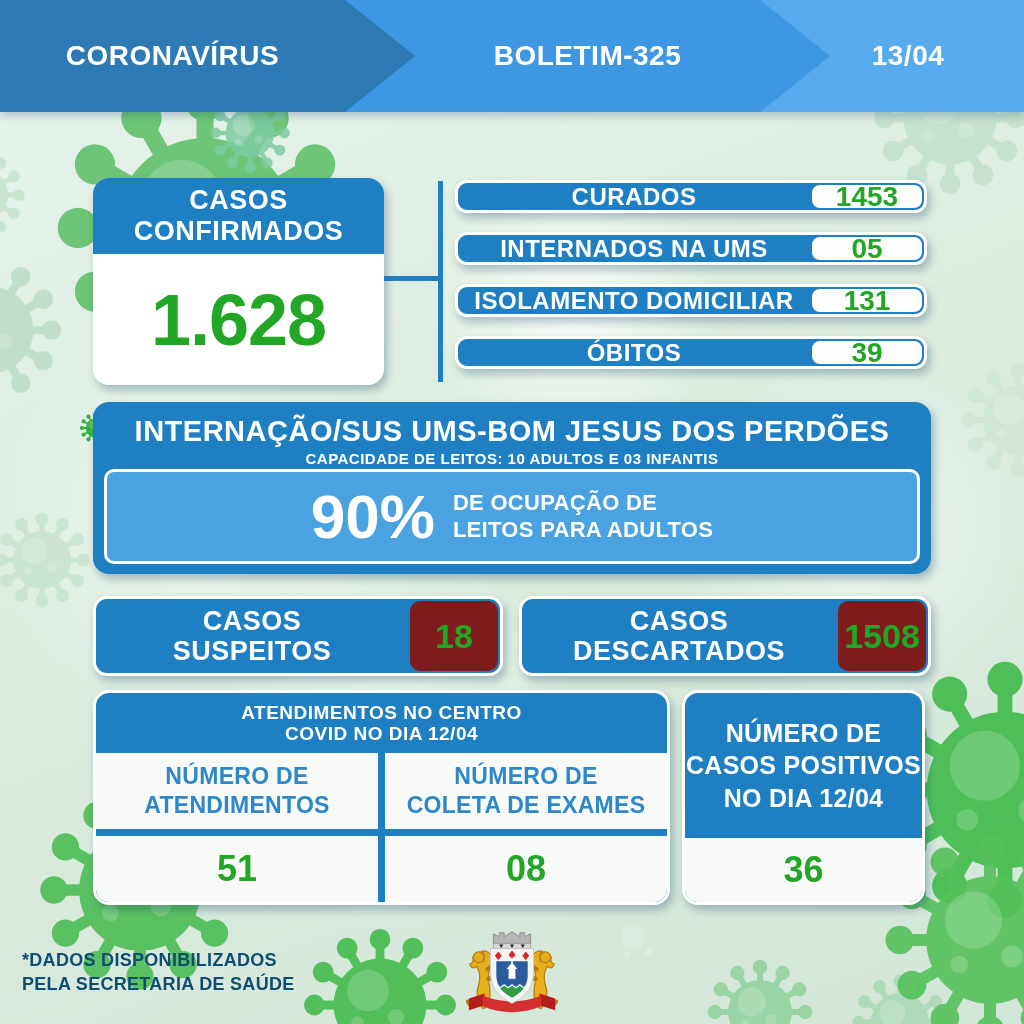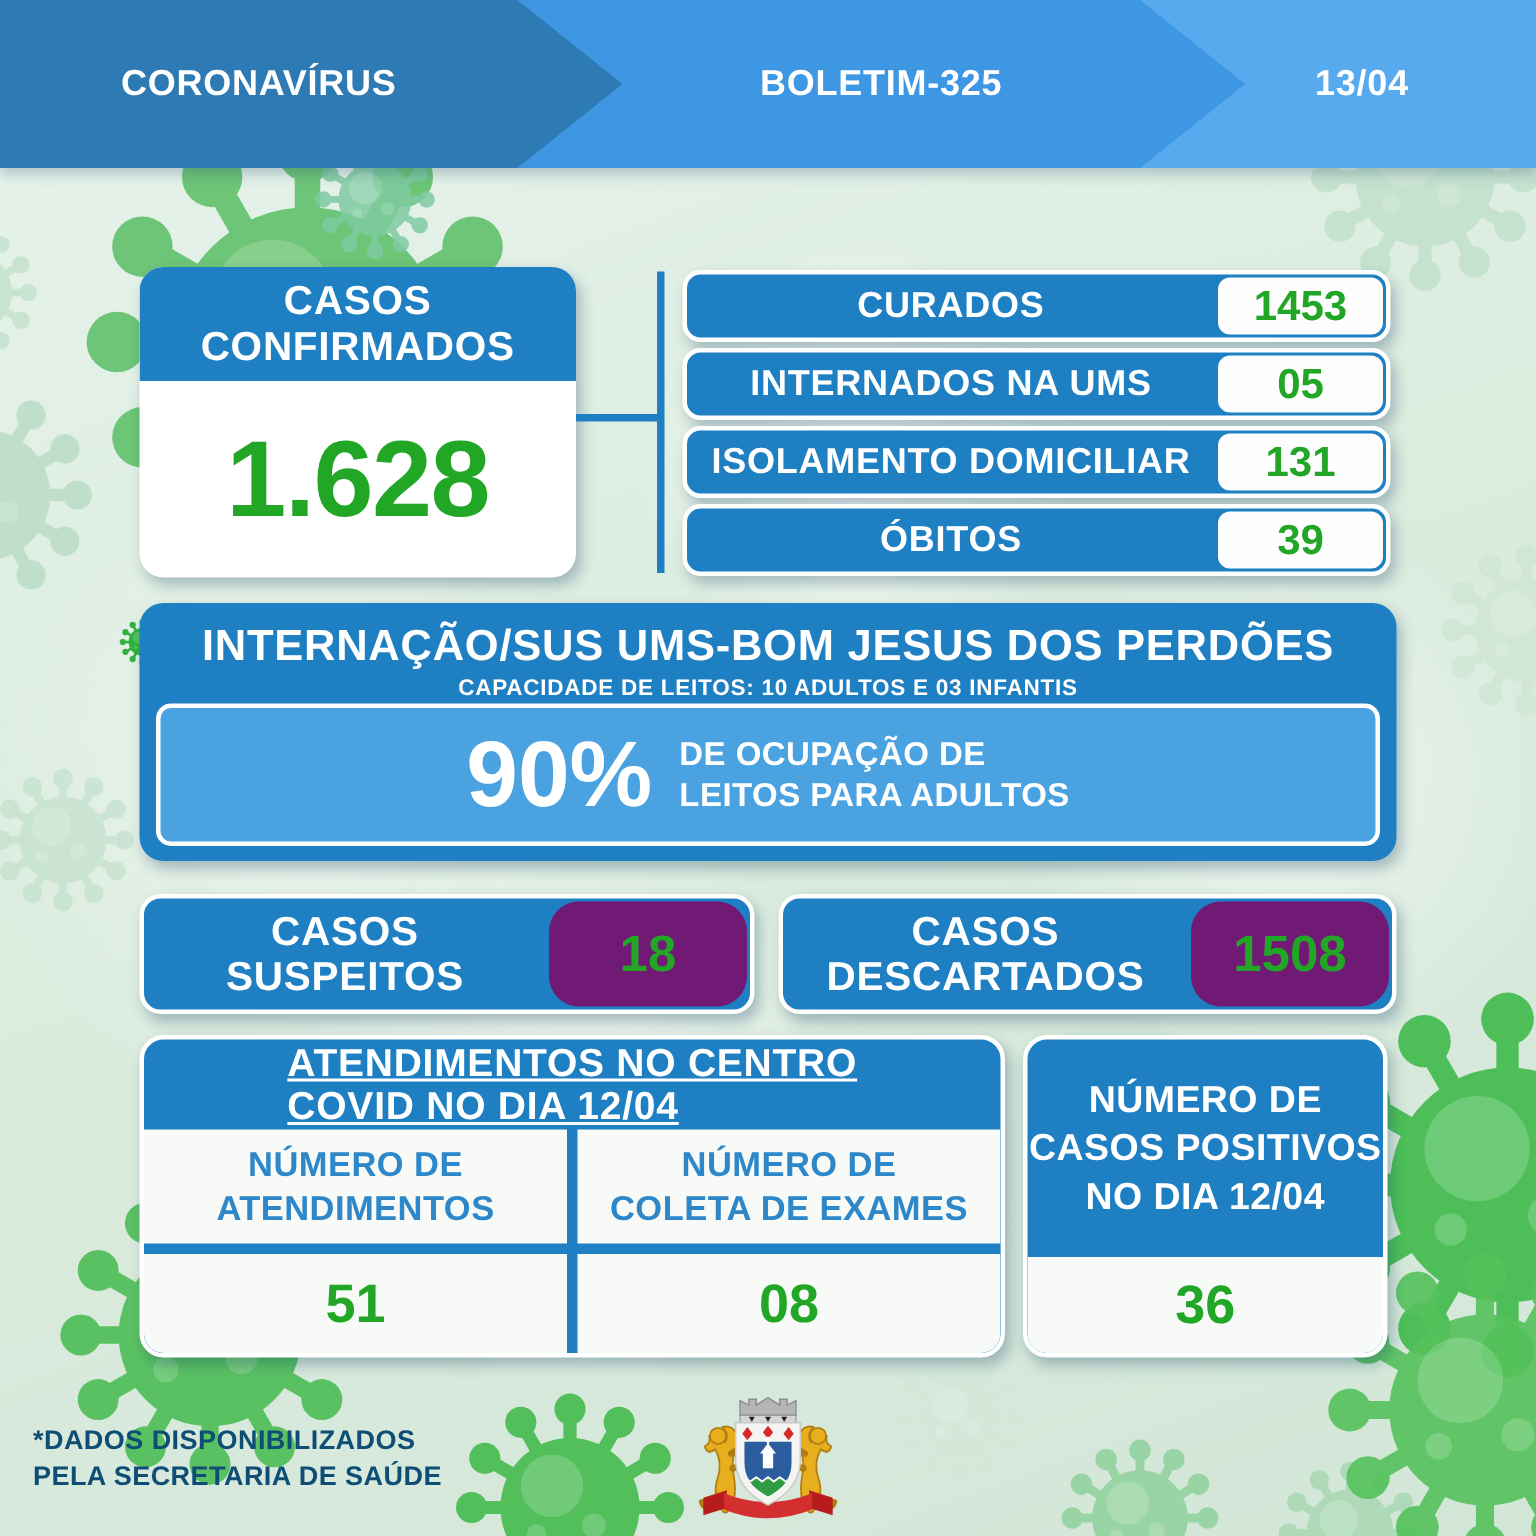--- a/index.html
+++ b/index.html
@@ -15,40 +15,40 @@
   }
   .virus-layer{position:absolute;inset:0;pointer-events:none;}
   
   .header{position:absolute;left:0;top:0;width:1024px;height:112px;
     background:#58aaee;box-shadow:0 4px 8px rgba(20,60,100,.25);}
   .seg{position:absolute;top:0;height:112px;
     clip-path:polygon(0 0, calc(100% - 70px) 0, 100% 50%, calc(100% - 70px) 100%, 0 100%);}
   .seg2{left:0;width:830px;background:#3e97e2;}
   .seg1{left:0;width:415px;background:#2d7ab4;}
   .hlabel{position:absolute;top:0;height:112px;display:flex;align-items:center;
-    justify-content:center;color:#fff;font-size:24px;letter-spacing:.5px;}
+    justify-content:center;color:#fff;font-size:28px;letter-spacing:.5px;}
   .hl1{left:0;width:345px;}
   .hl2{left:415px;width:345px;}
   .hl3{left:812px;width:192px;}
   
   .shadow{box-shadow:3px 5px 9px rgba(13,60,97,.30);}
   .green{color:#22a626;}
   .ml{white-space:pre-line;}
   
   .confirm-card{position:absolute;left:93px;top:178px;width:291px;height:207px;
     background:#fff;border-radius:16px;overflow:hidden;display:flex;flex-direction:column;}
   .confirm-head{height:76px;background:#1e7fc3;color:#fff;font-size:27px;line-height:1.16;
     display:flex;align-items:center;justify-content:center;text-align:center;letter-spacing:.5px;}
   .confirm-body{flex:1;display:flex;align-items:center;justify-content:center;
     font-size:72px;letter-spacing:-1px;}
   
   .bracket-h{position:absolute;left:384px;top:276px;width:58px;height:5px;background:#1e7fc3;}
   .bracket-v{position:absolute;left:438px;top:181px;width:5px;height:201px;background:#1e7fc3;}
   
-  .stat-row{position:absolute;left:455px;width:472px;height:48px;box-sizing:border-box;
+  .stat-row{position:absolute;left:455px;width:472px;height:33px;box-sizing:border-box;
     background:#1e7fc3;border:3px solid #fff;border-radius:12px;display:flex;}
   .stat-label{flex:1;display:flex;align-items:center;justify-content:center;
     color:#fff;font-size:24px;letter-spacing:.5px;}
   .stat-value{width:110px;margin:2px;background:#fdfefd;border-radius:8px;
     display:flex;align-items:center;justify-content:center;font-size:28px;}
   
   .hosp-card{position:absolute;left:93px;top:402px;width:838px;height:172px;
     background:#1e7fc3;border-radius:16px;}
   .hosp-title{margin-top:13px;text-align:center;color:#fff;font-size:29px;letter-spacing:.5px;}
   .hosp-sub{margin-top:2px;text-align:center;color:#fff;font-size:15px;letter-spacing:.5px;}
@@ -57,28 +57,28 @@
     display:flex;align-items:center;justify-content:center;gap:18px;}
   .hosp-pct{color:#fff;font-size:62px;}
   .hosp-occ{color:#fff;font-size:22px;line-height:1.2;letter-spacing:.3px;}
   
   .mini-card{position:absolute;top:596px;height:80px;box-sizing:border-box;
     background:#1e7fc3;border:3px solid #fff;border-radius:14px;display:flex;}
   .mini-sus{left:93px;width:410px;}
   .mini-des{left:519px;width:412px;}
   .mini-label{flex:1;display:flex;align-items:center;justify-content:center;text-align:center;
     color:#fff;font-size:27px;line-height:1.12;letter-spacing:.5px;}
-  .mini-value{width:132px;margin:2px;background:#701a75;border-radius:20px;
+  .mini-value{width:88px;margin:2px;background:#7f1d1d;border-radius:10px;
     display:flex;align-items:center;justify-content:center;font-size:34px;}
   
   .center-card{position:absolute;left:93px;top:690px;width:577px;height:215px;box-sizing:border-box;
     background:#1e7fc3;border:3px solid #fff;border-radius:16px;overflow:hidden;
     display:flex;flex-direction:column;}
-  .center-title{height:60px;display:flex;align-items:center;justify-content:center;text-align:left;
-    color:#fff;font-size:26px;line-height:1.12;letter-spacing:.5px;text-decoration:underline;}
+  .center-title{height:60px;display:flex;align-items:center;justify-content:center;text-align:center;
+    color:#fff;font-size:19px;line-height:1.12;letter-spacing:.5px;}
   .center-grid{flex:1;display:grid;grid-template-columns:1fr 1fr;grid-template-rows:1fr 66px;
     gap:7px;background:#1e7fc3;}
   .cell{background:#f7faf7;display:flex;align-items:center;justify-content:center;text-align:center;}
   .cell-label{color:#2d87c8;font-size:23px;line-height:1.25;letter-spacing:.3px;}
   .cell-value{font-size:36px;}
   
   .pos-card{position:absolute;left:682px;top:690px;width:243px;height:215px;box-sizing:border-box;
     background:#1e7fc3;border:3px solid #fff;border-radius:16px;overflow:hidden;
     display:flex;flex-direction:column;}
   .pos-label{flex:1;display:flex;align-items:center;justify-content:center;text-align:center;

